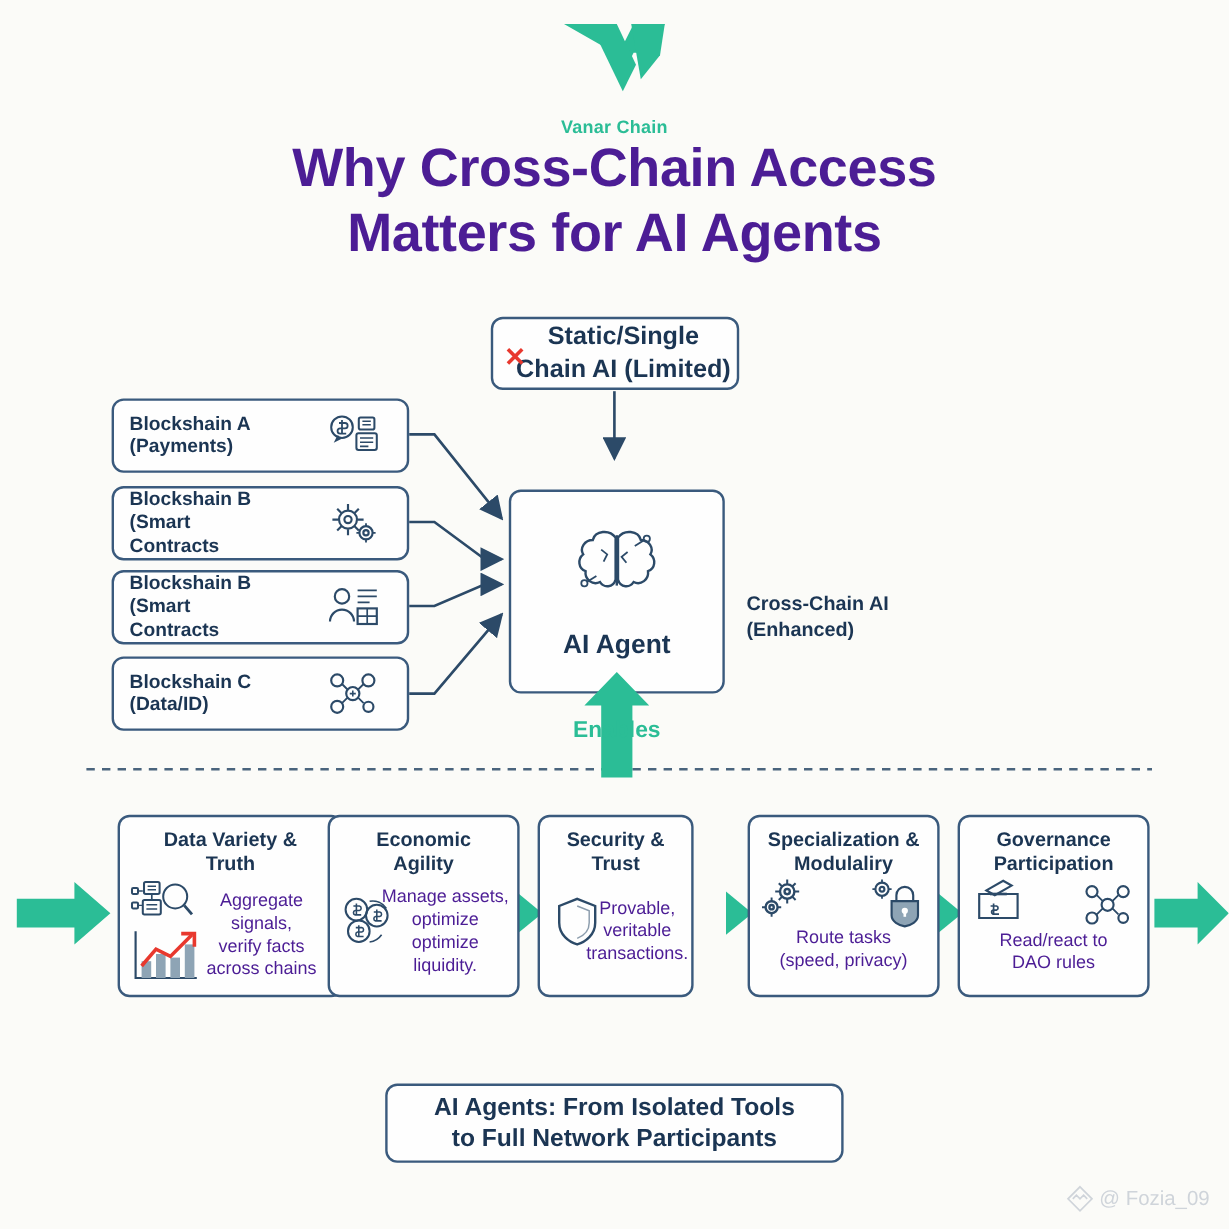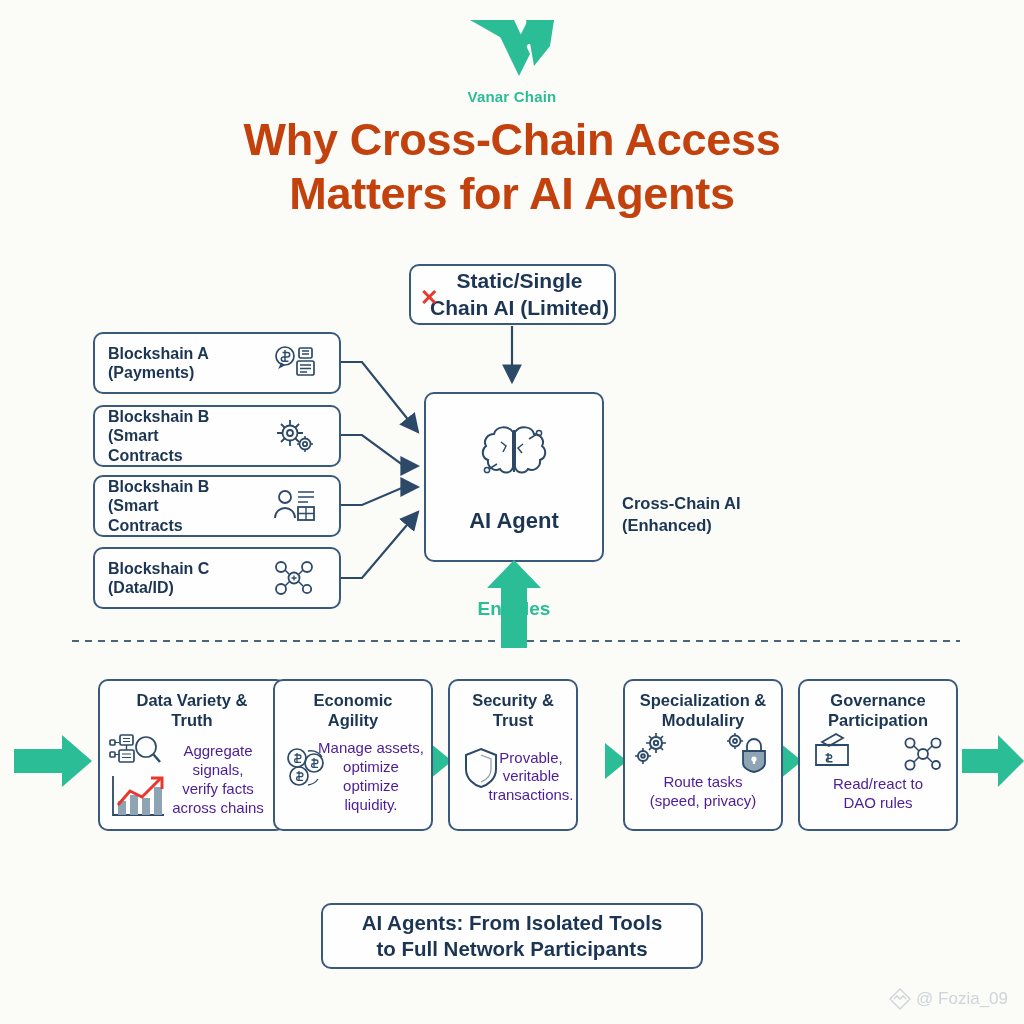--- a/index.html
+++ b/index.html
@@ -11,36 +11,36 @@
     position: relative;
     overflow: hidden;
   }
   .stage { position: absolute; inset: 0; }
   .abs { position: absolute; }
 
   
   #logo-block { left: 0; right: 0; top: 14px; text-align: center; }
   #logo-mark { display: block; margin: 0 auto; }
   #logo-text {
-    margin-top: 2px;
+    margin-top: 12px;
     font-size: 15px;
     font-weight: 700;
     color: #2bbd96;
     letter-spacing: .2px;
     text-align: center;
   }
 
   
   #page-title {
     left: 60px; right: 60px; top: 113px;
     text-align: center;
     font-size: 45px;
     font-weight: 700;
     line-height: 1.2;
-    color: #c2410c;
+    color: #4c1d95;
     letter-spacing: -0.3px;
   }
 
   
   .card {
     background: #fefefe;
     border: 2px solid #3a5a7d;
     border-radius: 10px;
   }
 
@@ -66,21 +66,21 @@
     gap: 36px;
   }
   .chain-label {
     font-size: 16px; font-weight: 700; line-height: 1.2;
     flex: 1; white-space: pre-line;
   }
   .chain-icon { width: 44px; height: 40px; flex: none; }
 
   
   #ai-agent-box {
-    left: 424px; top: 392px; width: 180px; height: 170px;
+    left: 424px; top: 408px; width: 180px; height: 170px;
     display: flex; flex-direction: column;
     align-items: center; justify-content: center;
   }
   #ai-agent-label { font-size: 22px; font-weight: 700; margin-top: 14px; }
 
   
   #cross-chain-label {
     left: 622px; top: 492px; width: 210px;
     font-size: 16.5px; font-weight: 700; line-height: 1.35;
   }

